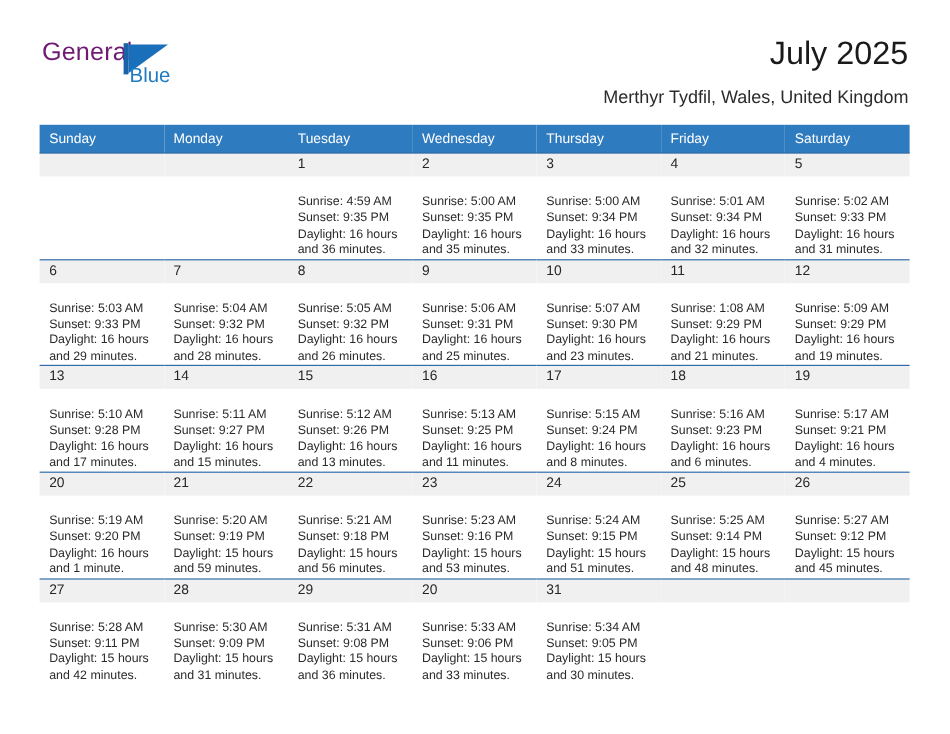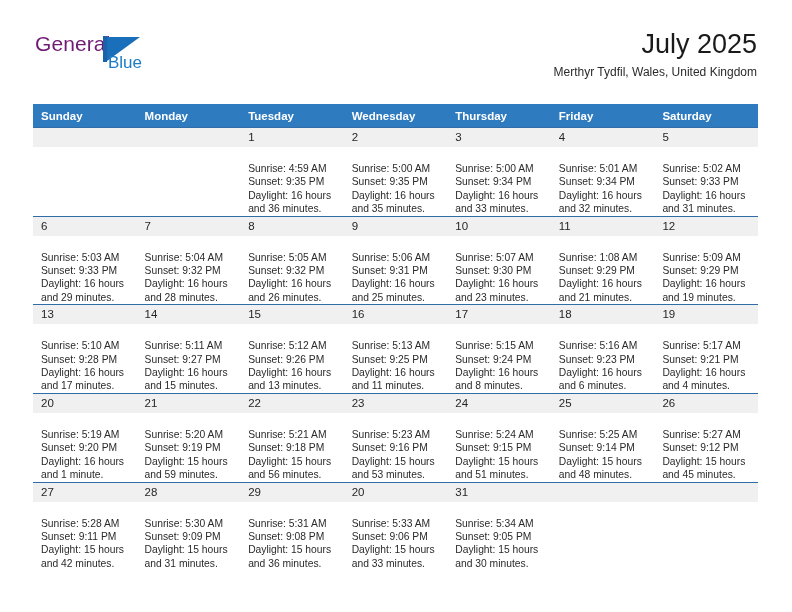--- a/index.html
+++ b/index.html
@@ -87,24 +87,24 @@
     top: 0;
     text-align: right;
   }
   .cal-title {
     font-size: 27px;
     color: #1a1a1a;
     line-height: 32px;
     white-space: nowrap;
   }
   .cal-subtitle {
-    font-size: 12px;
+    font-size: 15px;
     color: #2b2b2b;
     line-height: 20px;
-    margin-top: 2px;
+    margin-top: 12px;
     white-space: nowrap;
   }
 
   
   .cal-wrap {
     position: absolute;
     left: 33px;
     top: 104px;
     width: 725px;
   }
@@ -112,21 +112,21 @@
     border-collapse: collapse;
     table-layout: fixed;
     width: 725px;
   }
   table.cal col { width: 103.57px; }
 
   thead th {
     background: #2f7bbf;
     color: #ffffff;
     font-size: 11.5px;
-    font-weight: bold;
+    font-weight: normal;
     text-align: left;
     padding: 5px 0 5px 8px;
     height: 13px;
     border: none;
   }
 
   tbody td {
     vertical-align: top;
     padding: 0;
     border-top: 1.5px solid #2f6ca8;

